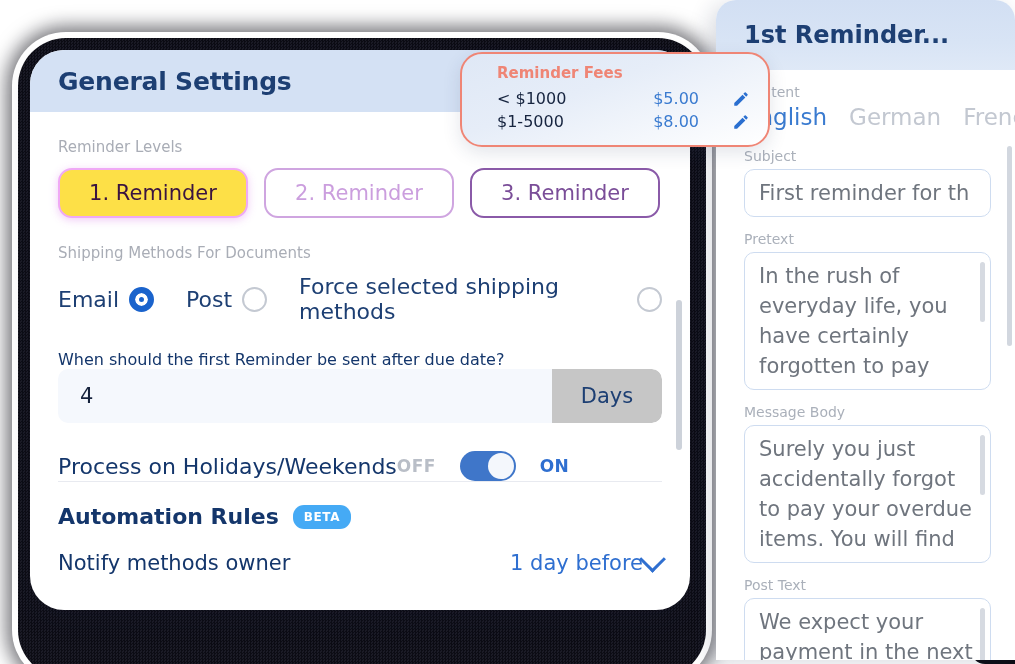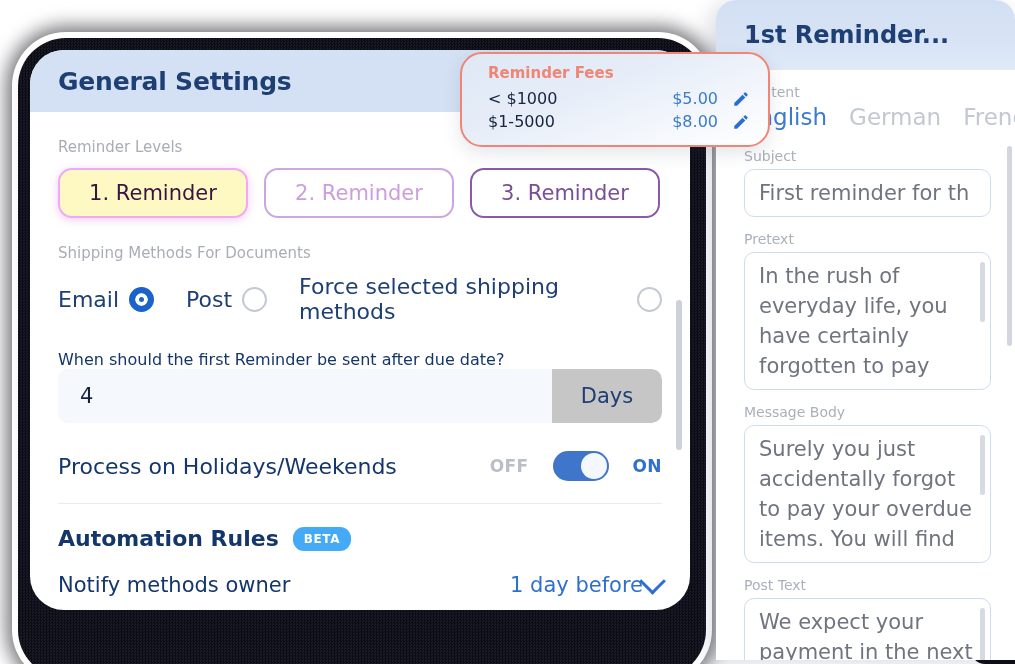--- a/index.html
+++ b/index.html
@@ -44,21 +44,21 @@
     font-size:15px;color:#a9adb6;margin-bottom:12px;font-weight:400;
   }
   
   #levels{display:flex;gap:16px;margin-bottom:26px;}
   .level-pill{
     height:50px;min-width:190px;border-radius:14px;display:flex;
     align-items:center;justify-content:center;font-size:21px;
     box-sizing:border-box;cursor:pointer;user-select:none;
   }
   .level-pill.active{
-    background:#fef9c3;color:#3a1440;border:2px solid #efa9f5;
+    background:#fde047;color:#3a1440;border:2px solid #efa9f5;
     box-shadow:0 2px 9px rgba(221,140,235,.45);
   }
   .level-pill.light{
     background:#fff;color:#cb9ede;border:2px solid #cfa5e0;
   }
   .level-pill.dark{
     background:#fff;color:#7a4d98;border:2px solid #8a5aa8;
   }
   
   #ship-row{display:flex;align-items:center;margin-bottom:26px;}
@@ -83,22 +83,22 @@
     flex:1;background:#f5f8fd;border:none;outline:none;
     font-family:inherit;font-size:21px;color:#15223c;padding:0 22px;
   }
   #days-suffix{
     width:110px;background:#c6c6c6;display:flex;align-items:center;
     justify-content:center;font-size:21px;color:#1d3f73;
     border-radius:0 10px 10px 0;cursor:pointer;
   }
   
   #toggle-row{
-    display:flex;align-items:center;justify-content:space-between;
-    padding-bottom:22px;border-bottom:1px solid #e8eaf0;margin-bottom:22px;
+    display:flex;align-items:center;
+    border-bottom:1px solid #e8eaf0;margin-bottom:22px;
   }
   #toggle-row .t-label{font-size:22px;color:#14366b;}
   .toggle-wrap{display:flex;align-items:center;gap:24px;}
   .t-off{font-size:17px;font-weight:bold;color:#b9bec7;letter-spacing:.4px;}
   .t-on{font-size:17px;font-weight:bold;color:#2f6fd0;letter-spacing:.4px;}
   .switch{
     width:56px;height:30px;border-radius:16px;background:#3f76c9;
     position:relative;cursor:pointer;
   }
   .switch .knob{
@@ -124,27 +124,27 @@
   #left-scrollbar .thumb{
     position:absolute;top:180px;width:6px;height:150px;border-radius:3px;
     background:#cdd2da;
   }
   
   #fees{
     position:absolute;left:460px;top:52px;width:310px;height:95px;
     border-radius:22px;border:2px solid #ef8575;
     background:linear-gradient(160deg,#dfe8f6 0%,#e6edf8 40%,#ffffff 100%);
     box-shadow:0 6px 18px rgba(40,55,90,.13);
-    z-index:9;box-sizing:border-box;padding:10px 18px 0 26px;
+    z-index:9;box-sizing:border-box;padding:10px 18px 0 35px;
   }
   #fees .f-title{
     font-size:15px;font-weight:bold;color:#ef8575;margin-bottom:7px;
   }
   .fee-row{
-    display:flex;align-items:center;font-size:16px;margin-bottom:4px;
+    display:flex;align-items:center;font-size:16px;margin-bottom:4px;gap:19px;
   }
   .fee-range{color:#16243f;flex:1;}
   .fee-amt{color:#3a7bd0;margin-right:14px;}
   .pencil{width:18px;height:18px;flex:none;cursor:pointer;}
   
   #right-card{
     position:absolute;left:716px;top:0;width:299px;height:660px;
     background:#ffffff;border-radius:20px 20px 0 0;overflow:hidden;
     z-index:6;box-shadow:-6px 4px 22px rgba(25,35,70,.16);
   }

